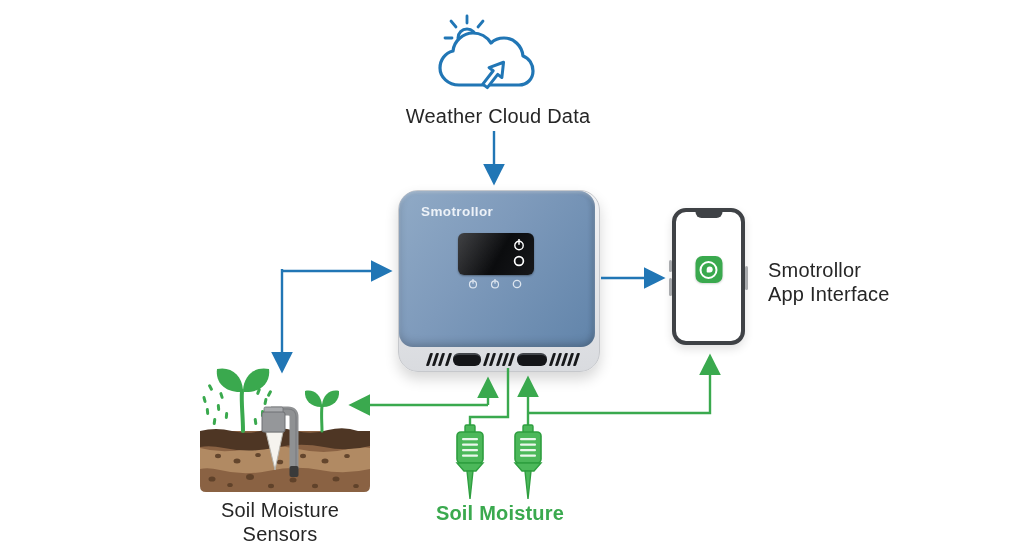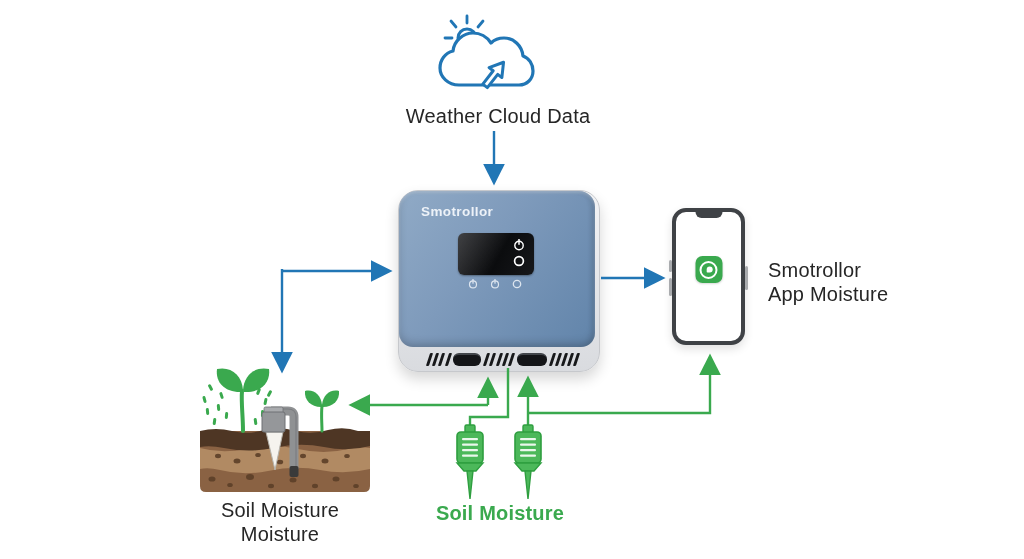--- a/index.html
+++ b/index.html
@@ -97,26 +97,26 @@
 </style>
 </head>
 <body>
 
 <div id="stage">
 
   <div class="label center" style="left:378px;top:104px;width:240px;">Weather Cloud Data</div>
 
   <div class="label" style="left:768px;top:258px;width:160px;">
     <div>Smotrollor</div>
-    <div>App Moisture</div>
+    <div>App Interface</div>
   </div>
 
   <div class="label center" style="left:180px;top:498px;width:200px;">
     <div>Soil Moisture</div>
-    <div>Moisture</div>
+    <div>Sensors</div>
   </div>
 
   <div class="label label-green center" style="left:407px;top:501px;width:186px;">Soil Moisture</div>
 
   <div class="controller">
     <div class="controller-face">
       <div class="brand">Smotrollor</div>
       <div class="device-display">
         <svg class="disp-ico" style="top:6px;" width="12" height="12" viewBox="0 0 12 12">
           <circle cx="6" cy="6.5" r="4.2" fill="none" stroke="#fff" stroke-width="1.4"></circle>

